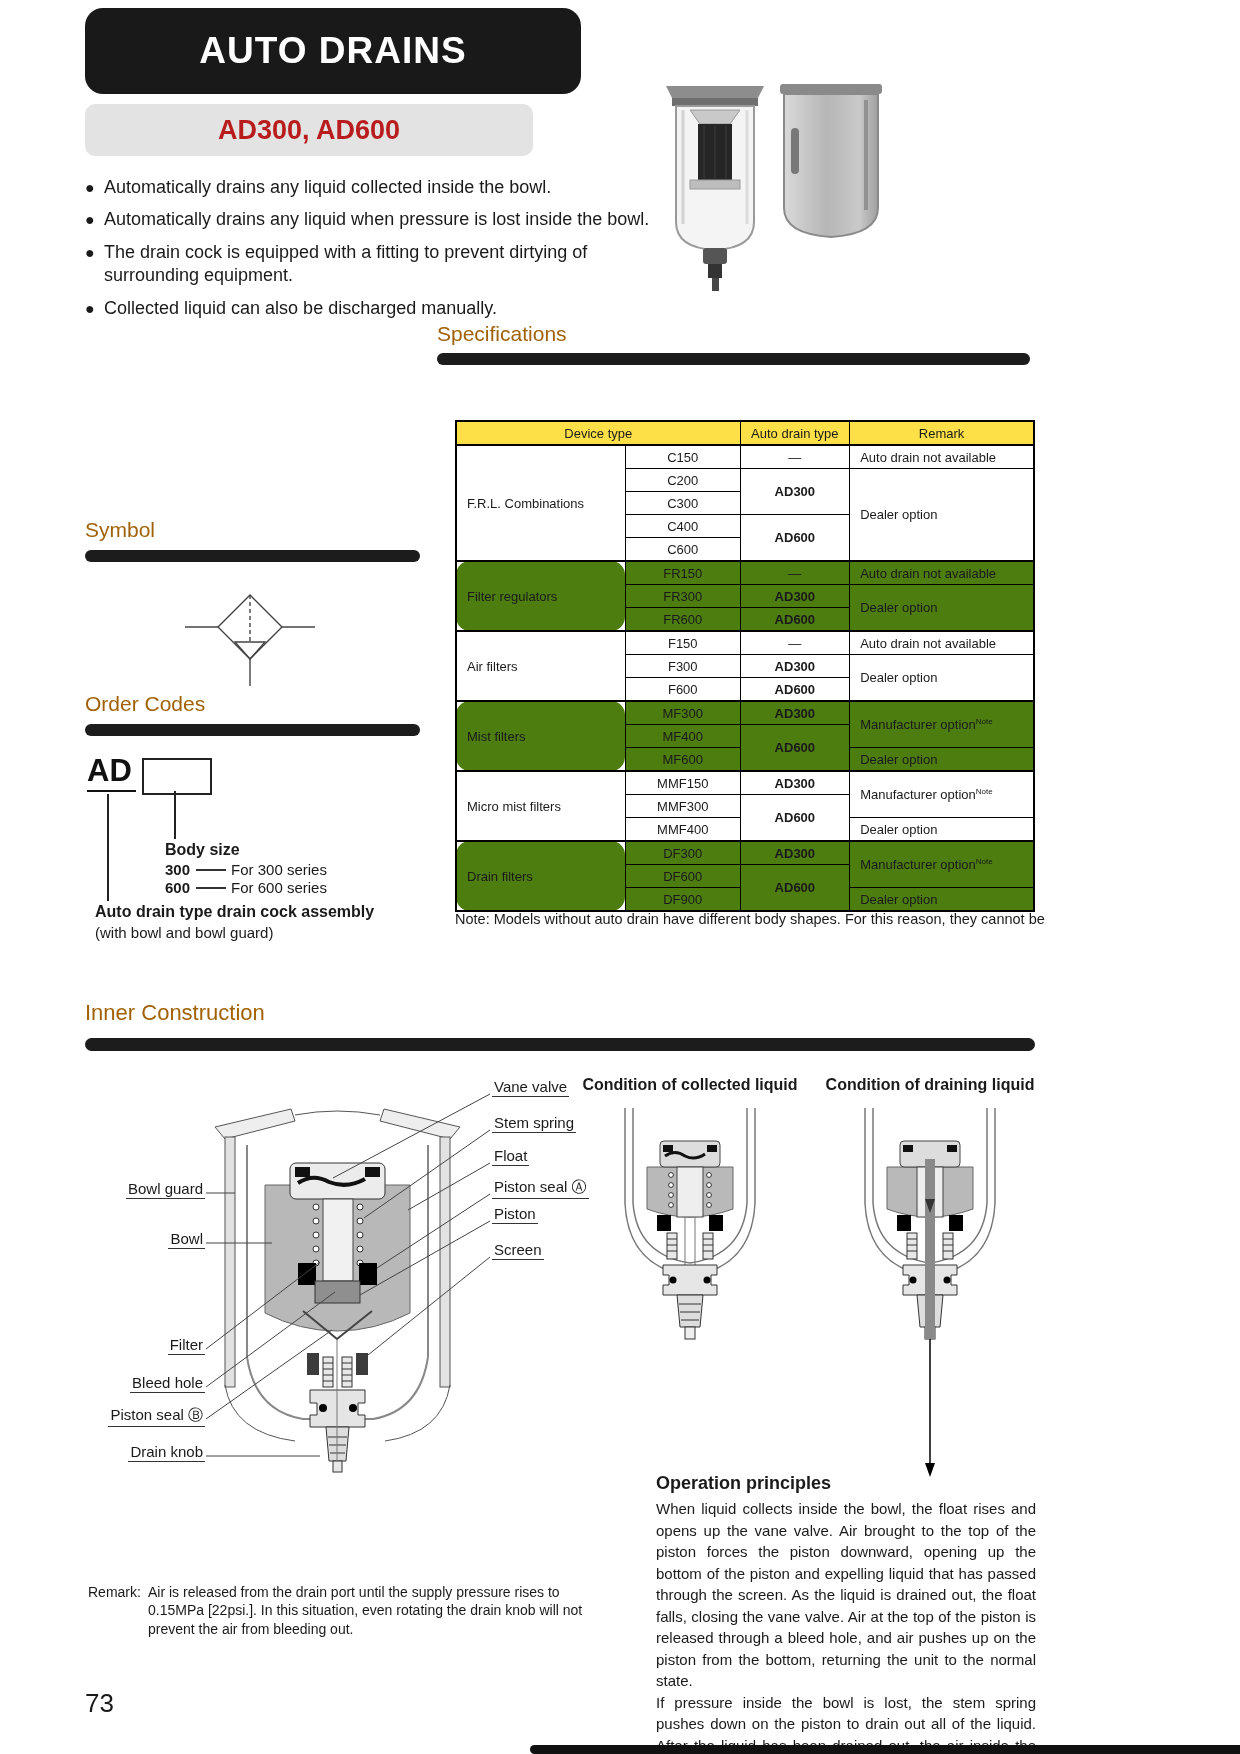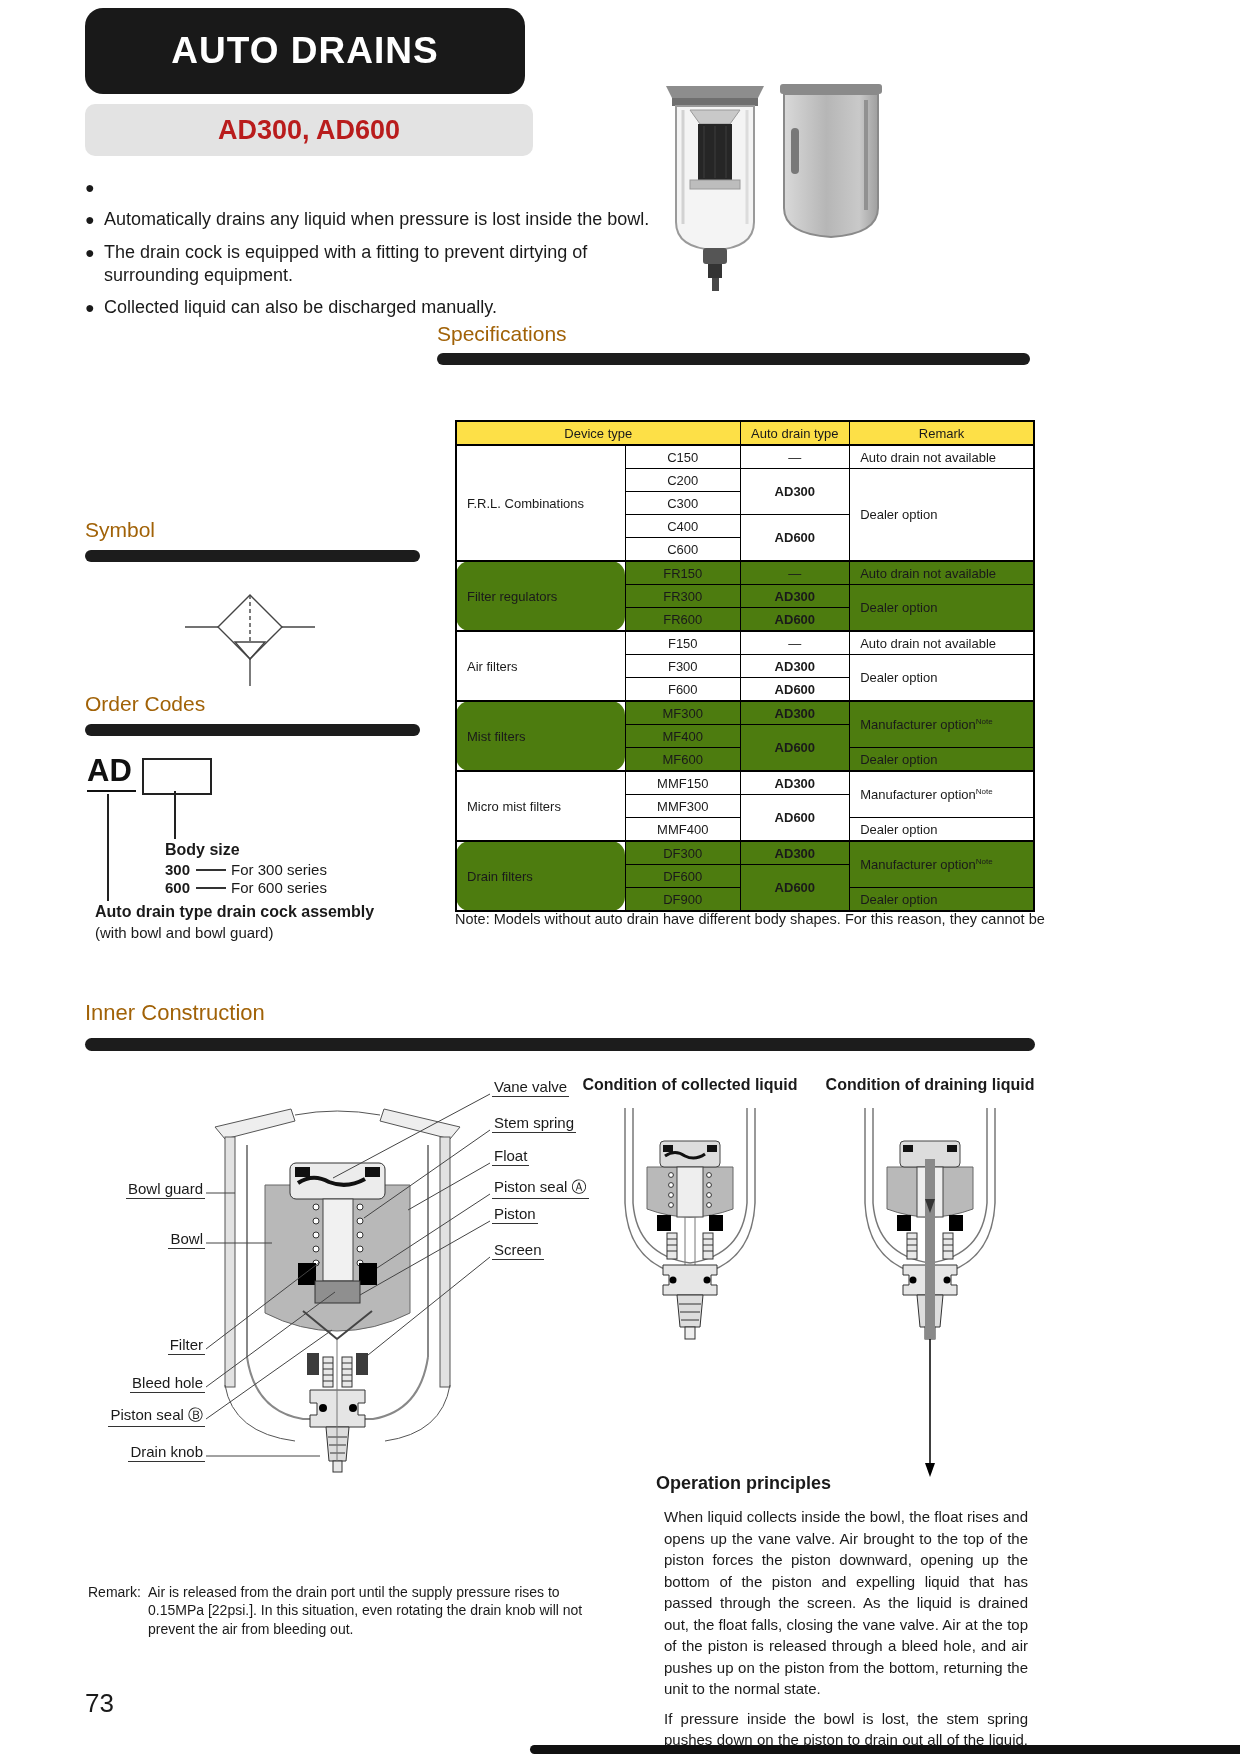--- a/index.html
+++ b/index.html
@@ -1,21 +1,21 @@
 <!DOCTYPE html>
 <html><head>
 <meta charset="utf-8">
 <style>
   html,body{margin:0;padding:0;}
   body{width:1240px;height:1754px;position:relative;background:#fff;
        font-family:"Liberation Sans",sans-serif;color:#1a1a1a;overflow:hidden;}
   .abs{position:absolute;}
 
   
-  .banner-black{left:85px;top:8px;width:440px;height:86px;background:#191919;border-radius:18px;
+  .banner-black{left:85px;top:8px;width:496px;height:86px;background:#191919;border-radius:18px;
                 display:flex;align-items:center;justify-content:center;}
   .banner-black span{color:#fff;font-size:37px;font-weight:bold;letter-spacing:1px;}
   .banner-gray{left:85px;top:104px;width:448px;height:52px;background:#e3e3e3;border-radius:10px;
                display:flex;align-items:center;justify-content:center;}
   .banner-gray span{font-size:27px;font-weight:bold;color:#b91c1c;}
 
   
   .features{left:85px;top:176px;width:600px;font-size:18px;}
   .feature{display:flex;margin-bottom:9px;line-height:1.3;}
   .feature .bullet{flex:0 0 19px;font-size:16px;line-height:1.45;}
@@ -59,21 +59,21 @@
   
   .ic-label-l{position:absolute;right:1035px;white-space:nowrap;font-size:15px;
               border-bottom:1px solid #333;padding:0 2px 1px;}
   .ic-label-r{position:absolute;left:492px;white-space:nowrap;font-size:15px;
               border-bottom:1px solid #333;padding:0 2px 1px;}
   .cond-head{position:absolute;width:230px;text-align:center;font-weight:bold;font-size:16px;}
 
   
   .op-heading{left:656px;top:1473px;font-size:18px;font-weight:bold;}
   .op-text{left:656px;top:1498px;width:380px;font-size:15px;line-height:21.5px;text-align:justify;}
-  .op-text p{margin:8px;}
+  .op-text p{margin:0;}
 
   
   .remark{left:88px;top:1583px;width:505px;font-size:14px;line-height:1.32;display:flex;}
   .remark .rlabel{flex:0 0 60px;}
   .remark .rtext{width:445px;}
 
   .page-num{left:85px;top:1688px;font-size:26px;}
   .footer-bar{left:530px;top:1745px;width:710px;height:9px;background:#111;border-radius:5px 0 0 5px;}
 </style>
 </head>
@@ -82,20 +82,21 @@
 <div class="abs banner-black">
   <span>AUTO DRAINS</span>
 </div>
 <div class="abs banner-gray">
   <span>AD300, AD600</span>
 </div>
 
 <div class="abs features">
   <div class="feature">
     <span class="bullet">●</span>
+    <span class="txt">Automatically drains any liquid collected inside the bowl.</span>
   </div>
   <div class="feature">
     <span class="bullet">●</span>
     <span class="txt">Automatically drains any liquid when pressure is lost inside the bowl.</span>
   </div>
   <div class="feature wrap">
     <span class="bullet">●</span>
     <span class="txt">The drain cock is equipped with a fitting to prevent dirtying of surrounding equipment.</span>
   </div>
   <div class="feature">

